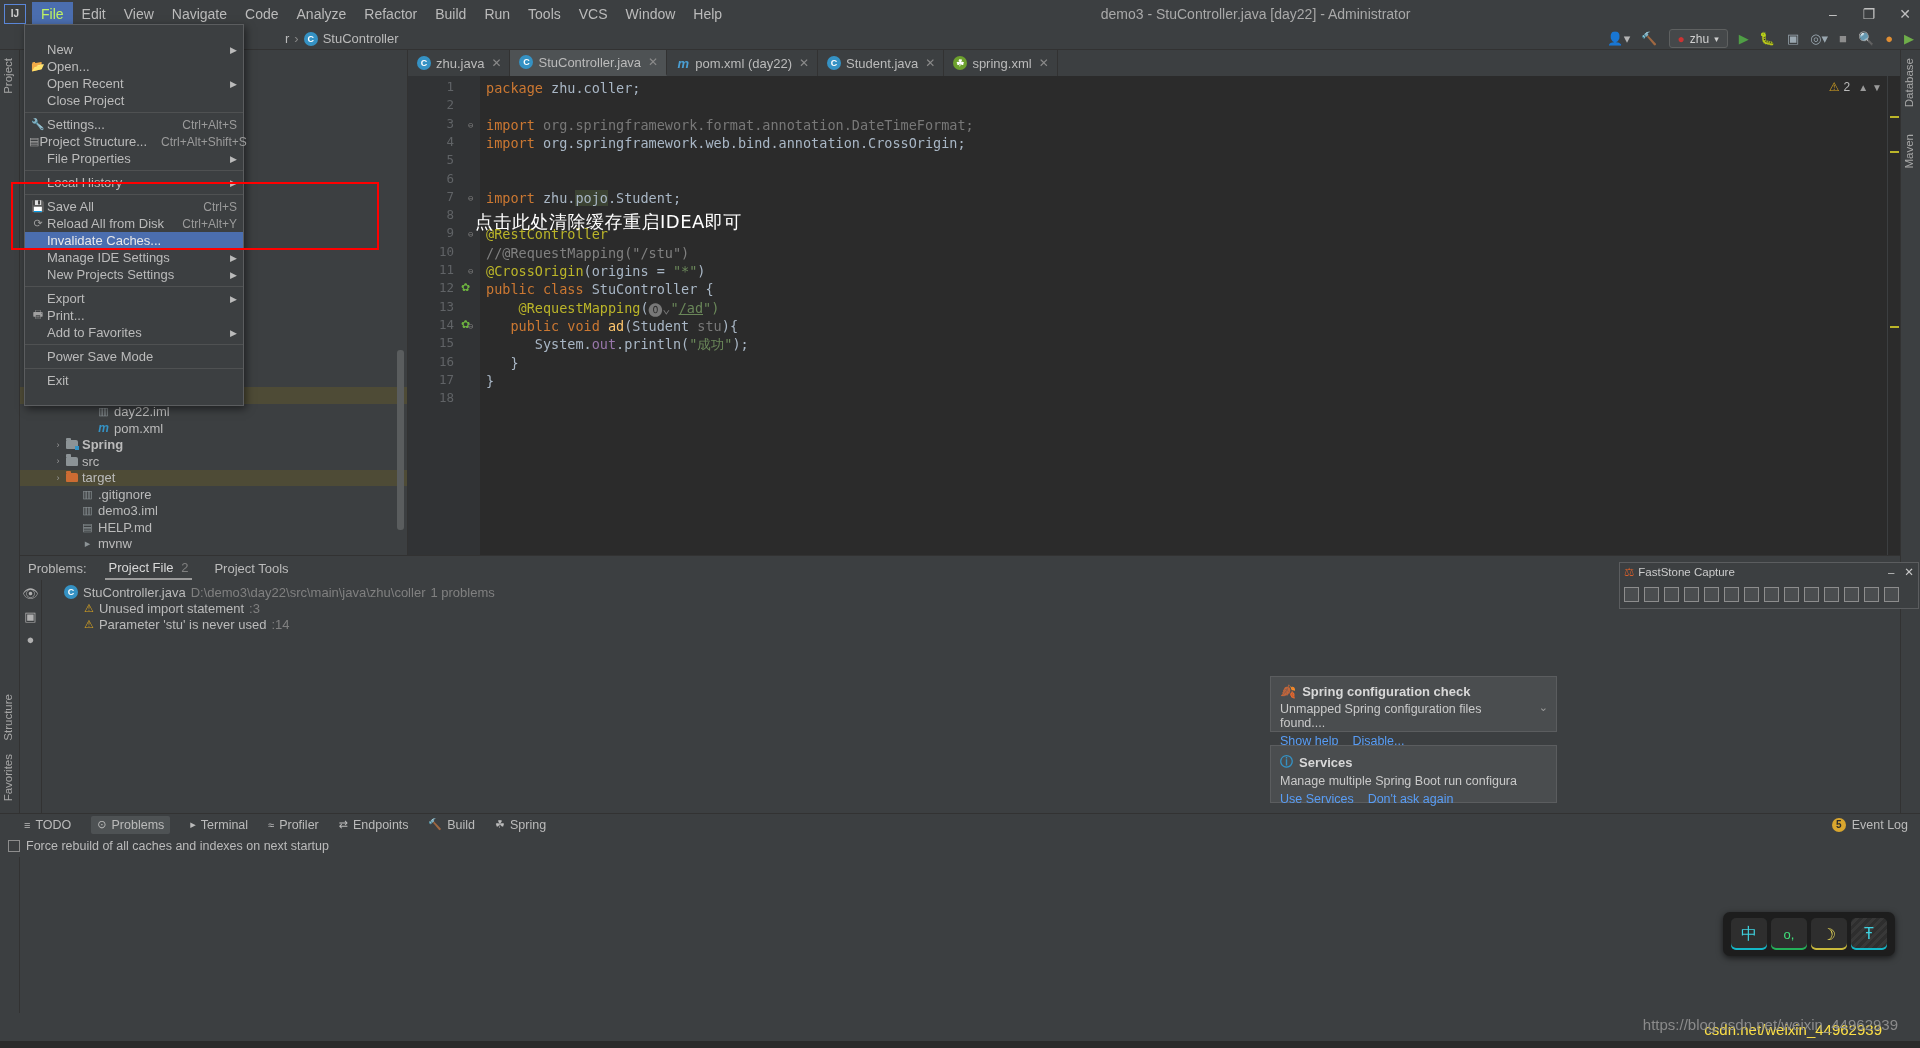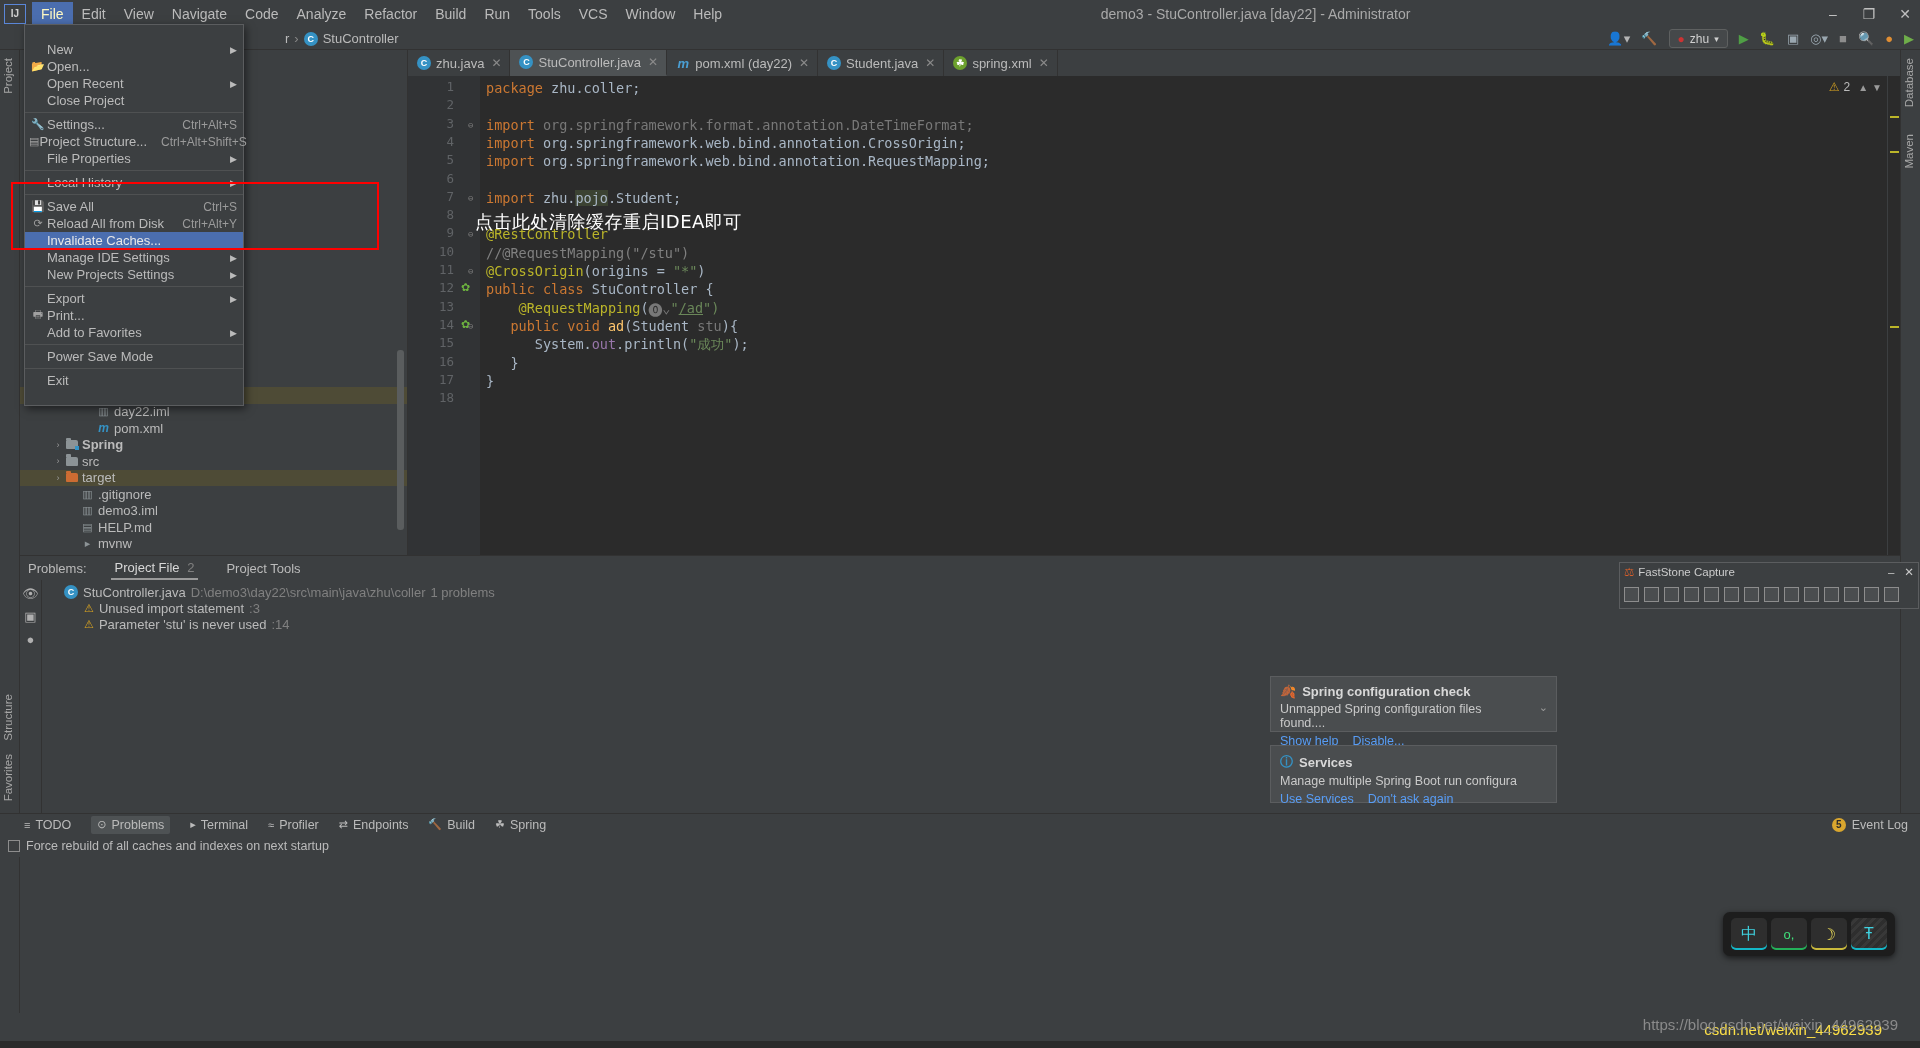--- a/index.html
+++ b/index.html
@@ -22,21 +22,21 @@
     width: 22px; height: 20px; margin-left: 4px; margin-right: 6px;
     background: #3c3f41; border: 1px solid #5a86d8;
     display: flex; align-items: center; justify-content: center;
     font-size: 10px; font-weight: bold; color: #d0d0d0;
     font-family: "Liberation Sans", sans-serif;
   }
   .menu-item {
     padding: 4px 9px; font-size: 14px; color: #bbbbbb; cursor: default;
     white-space: nowrap;
   }
-  .menu-item.active { background: #4b6eaf; color: #fef9c3; }
+  .menu-item.active { background: #4b6eaf; color: #bef264; }
   .window-title {
     flex: 1; text-align: center; font-size: 14px; color: #a9a9a9;
     padding-right: 140px;
   }
   .win-btns { position: absolute; right: 8px; top: 0; height: 27px; display: flex; align-items: center; gap: 22px; }
   .win-btn { color: #c0c0c0; font-size: 14px; width: 14px; text-align: center; }
 
   
   .toolbar {
     position: absolute; top: 27px; left: 0; width: 1920px; height: 23px;
@@ -163,21 +163,21 @@
   }
   .redline1, .redline2 {
     position: absolute; height: 2px; background: #ff0000; z-index: 71;
   }
 
   
   .problems {
     position: absolute; left: 20px; top: 555px; right: 20px; height: 258px;
     background: #3c3f41; border-top: 1px solid #323232;
   }
-  .prob-header { display: flex; align-items: center; height: 24px; padding-left: 8px; font-size: 13px; gap: 24px; position: relative; }
+  .prob-header { display: flex; align-items: center; height: 24px; padding-left: 8px; font-size: 13px; gap: 18px; position: relative; }
   .prob-tab { padding: 3px 4px; color: #bbbbbb; }
   .prob-tab.active { border-bottom: 2px solid #9a9a9a; color: #d8d8d8; }
   .prob-strip { position: absolute; left: 0; top: 24px; width: 22px; bottom: 0; border-right: 1px solid #323232; }
   .prob-body { position: absolute; left: 22px; top: 24px; right: 0; bottom: 0; background: #3c3f41; padding-top: 4px; }
   .prob-row { display: flex; align-items: center; height: 16px; font-size: 13px; padding-left: 22px; gap: 5px; white-space: nowrap; }
   .warn-tri { color: #dba520; font-size: 11px; }
   .dim { color: #808080; }
 
   
   .faststone {
@@ -462,21 +462,20 @@
         </div>
       <div class="marks" id="marks">
           <div style="position: absolute; left: 1px; top: 205.3px; font-size: 11px; color: rgb(109, 179, 63);">✿</div>
           <div style="position: absolute; left: 1px; top: 241.9px; font-size: 11px; color: rgb(109, 179, 63);">✿</div>
         </div>
       <div class="code" id="code">
           <div class="cl" style="position: absolute; top: 3px; left: 0px;"><span class="kw">package </span><span class="id">zhu.coller;</span></div>
           <div class="cl" style="position: absolute; top: 21.3px; left: 0px;"></div>
           <div class="cl" style="position: absolute; top: 39.6px; left: 0px;"><span style="position: absolute; left: -12px; color: rgb(123, 123, 123); font-size: 9px;">⊖</span><span class="kw">import </span><span class="gray">org.springframework.format.annotation.DateTimeFormat;</span></div>
           <div class="cl" style="position: absolute; top: 57.9px; left: 0px;"><span class="kw">import </span><span class="id">org.springframework.web.bind.annotation.</span><span class="ty">CrossOrigin</span><span class="id">;</span></div>
-          <div class="cl" style="position: absolute; top: 76.2px; left: 0px;"><span class="kw">import </span><span class="id">org.springframework.web.bind.annotation.</span><span class="ty">RequestMapping</span><span class="id">;</span></div>
           <div class="cl" style="position: absolute; top: 112.8px; left: 0px;"><span style="position: absolute; left: -12px; color: rgb(123, 123, 123); font-size: 9px;">⊖</span><span class="kw">import </span><span class="id">zhu.</span><span class="id hl-sel">pojo</span><span class="id">.Student;</span></div>
           <div class="cl" style="position: absolute; top: 131.1px; left: 0px;"></div>
           <div class="cl" style="position: absolute; top: 149.4px; left: 0px;"><span style="position: absolute; left: -12px; color: rgb(123, 123, 123); font-size: 9px;">⊖</span><span class="an">@RestController</span></div>
           <div class="cl" style="position: absolute; top: 167.7px; left: 0px;"><span class="cm">//@RequestMapping("/stu")</span></div>
           <div class="cl" style="position: absolute; top: 186px; left: 0px;"><span style="position: absolute; left: -12px; color: rgb(123, 123, 123); font-size: 9px;">⊖</span><span class="an">@CrossOrigin</span><span class="id">(origins = </span><span class="st">"*"</span><span class="id">)</span></div>
           <div class="cl" style="position: absolute; top: 204.3px; left: 0px;"><span class="kw">public class </span><span class="ty">StuController </span><span class="id">{</span></div>
           <div class="cl" style="position: absolute; top: 222.6px; left: 0px;"><span class="an">    @RequestMapping</span><span class="id">(</span><span class="gray">⓿⌄</span><span class="st">"</span><span class="st underl">/ad</span><span class="st">")</span></div>
           <div class="cl" style="position: absolute; top: 240.9px; left: 0px;"><span style="position: absolute; left: -12px; color: rgb(123, 123, 123); font-size: 9px;">⊖</span><span class="kw">   public void </span><span class="fn">ad</span><span class="id">(</span><span class="ty">Student </span><span class="gray">stu</span><span class="id">){</span></div>
           <div class="cl" style="position: absolute; top: 259.2px; left: 0px;"><span class="id">      System.</span><span class="fld">out</span><span class="id">.println(</span><span class="st">"成功"</span><span class="id">);</span></div>
           <div class="cl" style="position: absolute; top: 277.5px; left: 0px;"><span class="id">   }</span></div>

